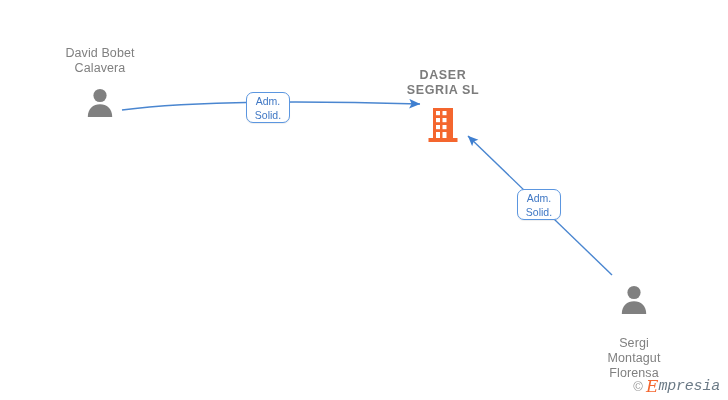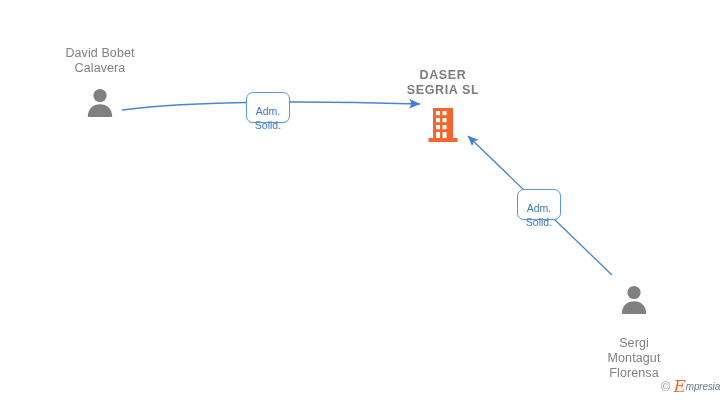--- a/index.html
+++ b/index.html
@@ -52,21 +52,21 @@
   .edge-label {
     position: absolute;
     box-sizing: border-box;
     background: #ffffff;
     border: 1.4px solid #5b96e0;
     border-radius: 7px;
     color: #3f77c4;
     font-size: 10.5px;
     line-height: 13.5px;
     text-align: center;
-    padding-top: 12px;
+    padding-top: 2px;
     white-space: pre-line;
     box-shadow: 0 1px 1px rgba(0,0,0,0.07);
   }
   .watermark {
     position: absolute;
     right: 8px;
     bottom: 5px;
     display: flex;
     align-items: center;
     font-size: 15px;
@@ -79,23 +79,23 @@
   }
   .watermark .brand-e {
     color: #f4662e;
     font-family: "DejaVu Serif", serif;
     font-style: italic;
     font-size: 17px;
     line-height: 17px;
   }
   .watermark .brand-rest {
     color: #6b7a86;
-    font-family: Liberation Sans, sans-serif;
+    font-family: Liberation Mono, monospace;
     font-style: italic;
-    font-size: 10px;
+    font-size: 15px;
     line-height: 15px;
     letter-spacing: -0.2px;
   }
 </style>
 </head>
 <body>
 
 <div id="canvas">
 
   <svg class="edges" viewBox="0 0 728 400" xmlns="http://www.w3.org/2000/svg">

